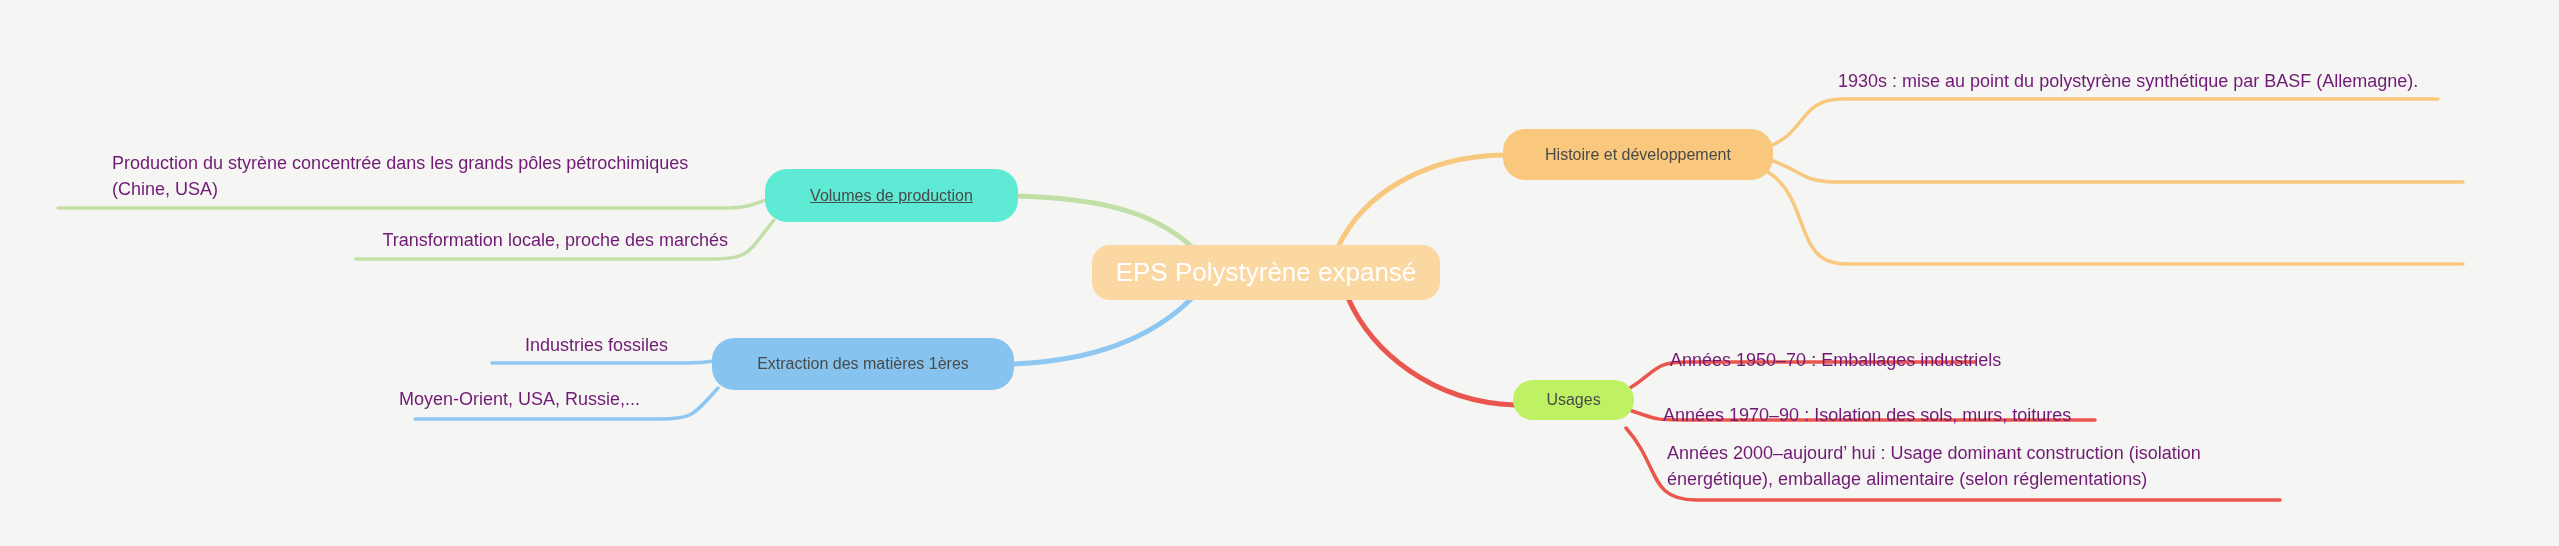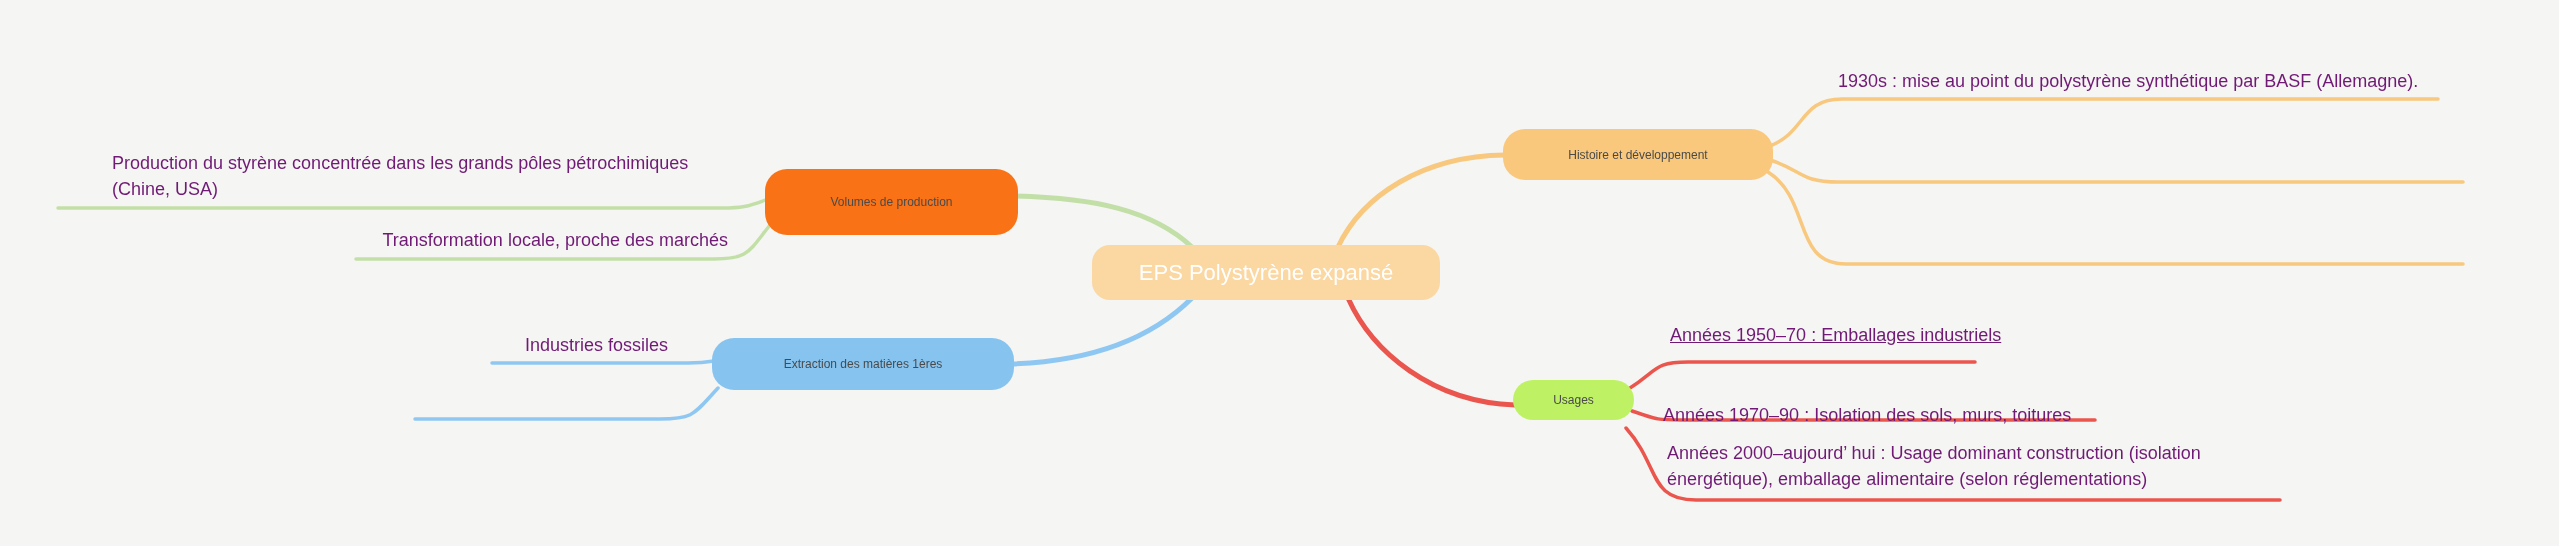--- a/index.html
+++ b/index.html
@@ -15,26 +15,26 @@
   }
   .wires{position:absolute;left:0;top:0;width:2559px;height:546px;}
   .wires path{fill:none;stroke-linecap:round;}
   .wires .main{stroke-width:5;}
   .wires .leafline{stroke-width:3.5;}
 
   .topic{
     position:absolute;
     display:flex;align-items:center;justify-content:center;
     color:#4a4a4a;
-    font-size:12px;
+    font-size:16px;
     white-space:nowrap;
     box-sizing:border-box;
   }
   .topic.root{
-    font-size:22px;
+    font-size:26px;
     color:#ffffff;
     border-radius:18px;
   }
   .branch-node{border-radius:22px;}
 
   .leaf{
     position:absolute;
     font-size:18px;
     line-height:26px;
     color:#701a75;
@@ -64,32 +64,33 @@
     <path class="leafline" d="M 1770 160 C 1802 170 1800 182 1838 182 L 2463 182" style="stroke: rgb(248, 200, 126);"></path>
     <path class="leafline" d="M 1768 172 C 1812 200 1792 264 1846 264 L 2463 264" style="stroke: rgb(248, 200, 126);"></path>
 
     <path class="leafline" d="M 1630 388 C 1658 370 1654 362 1688 362 L 1975 362" style="stroke: rgb(234, 86, 77);"></path>
     <path class="leafline" d="M 1632 411 C 1658 420 1658 420 1684 420 L 2095 420" style="stroke: rgb(234, 86, 77);"></path>
     <path class="leafline" d="M 1626 428 C 1660 466 1648 500 1696 500 L 2280 500" style="stroke: rgb(234, 86, 77);"></path>
   </svg>
 
   <div class="topic root" style="left: 1092px; top: 245px; width: 348px; height: 55px; background-color: rgb(251, 215, 162);">EPS Polystyrène expansé</div>
 
-  <div class="topic branch-node" style="left: 765px; top: 169px; width: 253px; height: 66px; background-color: #f97316;">Volumes de production</div>
+  <div class="topic branch-node" style="left: 765px; top: 169px; width: 253px; height: 53px; background-color: #5eead4; text-decoration: underline;">Volumes de production</div>
 
   <div class="topic branch-node" style="left: 712px; top: 338px; width: 302px; height: 52px; background-color: rgb(135, 195, 239);">Extraction des matières 1ères</div>
 
   <div class="topic branch-node" style="left: 1503px; top: 129px; width: 270px; height: 51px; background-color: rgb(249, 200, 124);">Histoire et développement</div>
 
   <div class="topic branch-node" style="left: 1513px; top: 380px; width: 121px; height: 40px; background-color: #bef264;">Usages</div>
 
   <div class="leaf" style="left:88px;top:150px;width:630px;margin-left:24px;">Production du styrène concentrée dans les grands pôles pétrochimiques (Chine, USA)</div>
   <div class="leaf r nowrap" style="left:300px;top:227px;width:428px;">Transformation locale, proche des marchés</div>
 
   <div class="leaf r nowrap" style="left:460px;top:332px;width:208px;">Industries fossiles</div>
+  <div class="leaf r nowrap" style="left:380px;top:386px;width:260px;">Moyen-Orient, USA, Russie,...</div>
 
   <div class="leaf nowrap" style="left:1838px;top:68px;">1930s : mise au point du polystyrène synthétique par BASF (Allemagne).</div>
 
-  <div class="leaf nowrap" style="left:1670px;top:322px;text-decoration:underline;">Années 1950–70 : Emballages industriels</div>
+  <div class="leaf nowrap" style="left:1670px;top:347px;">Années 1950–70 : Emballages industriels</div>
   <div class="leaf nowrap" style="left:1663px;top:389px;margin-top:13px;">Années 1970–90 : Isolation des sols, murs, toitures</div>
   <div class="leaf" style="left:1667px;top:440px;width:600px;">Années 2000–aujourd’ hui : Usage dominant construction (isolation énergétique), emballage alimentaire (selon réglementations)</div>
 
 </div>
 
 </body></html>

